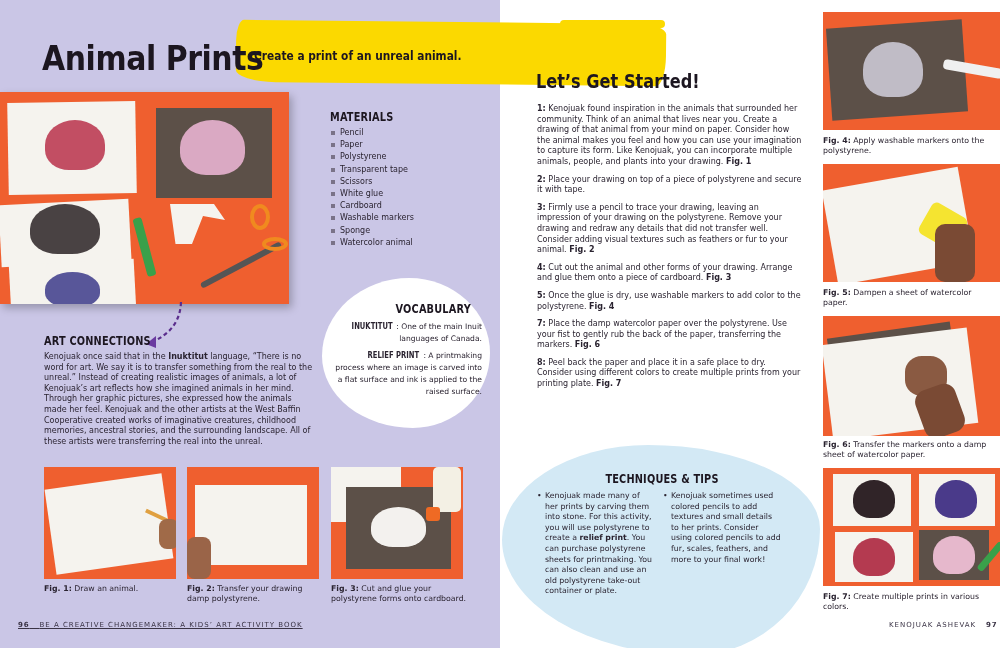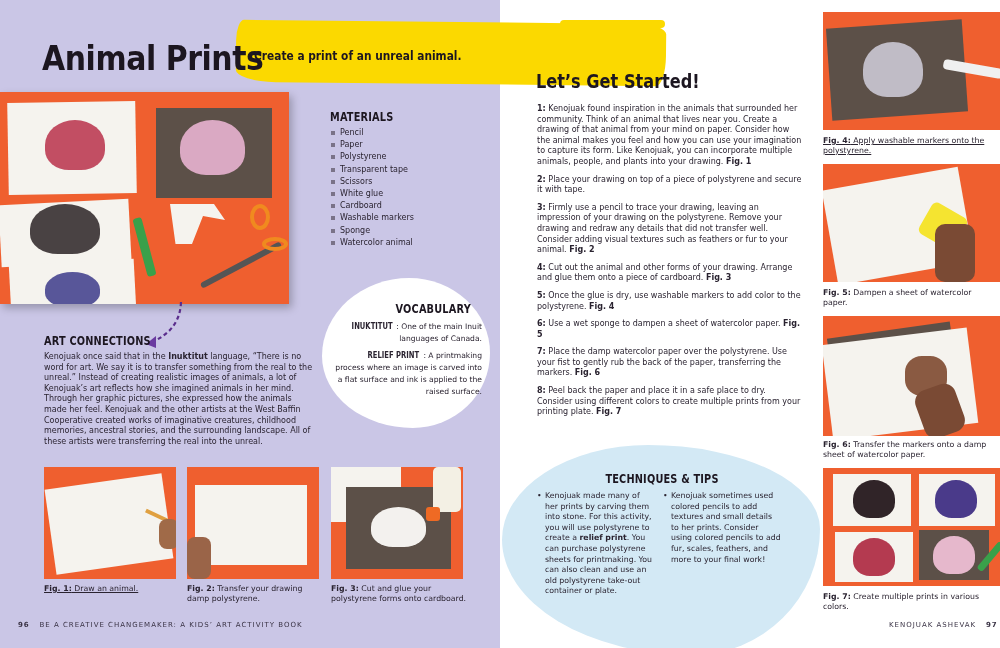--- a/index.html
+++ b/index.html
@@ -117,37 +117,36 @@
   <div class="abs" style="left:0;top:70px;width:24px;height:42px;background:#9a6448;border-radius:8px;"></div>
 </div>
 <div class="abs photo fig-photo" style="left:331px;">
   <div class="paper" style="left:0;top:0;width:70px;height:55px;"></div>
   <div class="brown" style="left:15px;top:20px;width:105px;height:82px;"></div>
   <div class="bird" style="left:40px;top:40px;width:55px;height:40px;background:#f3f1ee;"></div>
   <div class="abs" style="left:102px;top:0;width:28px;height:45px;background:#f3f0e4;border-radius:5px;"></div>
   <div class="abs" style="left:95px;top:40px;width:14px;height:14px;background:#ef6a24;border-radius:3px;"></div>
 </div>
 
-<div class="abs fig-cap" style="left:44px;top:584px;width:135px;text-decoration:underline;"><b>Fig. 1:</b><span> Draw an animal.</span></div>
+<div class="abs fig-cap" style="left:44px;top:584px;width:135px;"><b>Fig. 1:</b><span> Draw an animal.</span></div>
 <div class="abs fig-cap" style="left:187px;top:584px;width:135px;"><b>Fig. 2:</b><span> Transfer your drawing damp polystyrene.</span></div>
 <div class="abs fig-cap" style="left:331px;top:584px;width:140px;"><b>Fig. 3:</b><span> Cut and glue your polystyrene forms onto cardboard.</span></div>
 
-<div class="abs footer" style="left:18px;top:621px;">
+<div class="abs footer" style="left:18px;top:621px;text-decoration:underline;">
   <b>96</b>&nbsp;&nbsp;&nbsp;<span>BE A CREATIVE CHANGEMAKER: A KIDS’ ART ACTIVITY BOOK</span>
 </div>
 
 <div class="abs lets">Let’s Get Started!</div>
 
 <div class="abs steps">
   <p class="step"><b>1:</b><span> Kenojuak found inspiration in the animals that surrounded her community. Think of an animal that lives near you. Create a drawing of that animal from your mind on paper. Consider how the animal makes you feel and how you can use your imagination to capture its form. Like Kenojuak, you can incorporate multiple animals, people, and plants into your drawing. </span><b>Fig. 1</b></p>
   <p class="step"><b>2:</b><span> Place your drawing on top of a piece of polystyrene and secure it with tape.</span><b></b></p>
   <p class="step"><b>3:</b><span> Firmly use a pencil to trace your drawing, leaving an impression of your drawing on the polystyrene. Remove your drawing and redraw any details that did not transfer well. Consider adding visual textures such as feathers or fur to your animal. </span><b>Fig. 2</b></p>
   <p class="step"><b>4:</b><span> Cut out the animal and other forms of your drawing. Arrange and glue them onto a piece of cardboard. </span><b>Fig. 3</b></p>
   <p class="step"><b>5:</b><span> Once the glue is dry, use washable markers to add color to the polystyrene. </span><b>Fig. 4</b></p>
-  <p class="step"><b>6:</b><span> Use a wet sponge to dampen a sheet of watercolor paper. </span><b>Fig. 5</b></p>
   <p class="step"><b>7:</b><span> Place the damp watercolor paper over the polystyrene. Use your fist to gently rub the back of the paper, transferring the markers. </span><b>Fig. 6</b></p>
   <p class="step"><b>8:</b><span> Peel back the paper and place it in a safe place to dry. Consider using different colors to create multiple prints from your printing plate. </span><b>Fig. 7</b></p>
 </div>
 
 <div class="abs tips-blob"></div>
 <div class="abs tips">
   <div class="h-label">TECHNIQUES &amp; TIPS</div>
   <div class="tips-cols">
     <ul>
         <li><span>Kenojuak made many of her prints by carving them into stone. For this activity, you will use polystyrene to create a </span><b>relief print</b><span>. You can purchase polystyrene sheets for printmaking. You can also clean and use an old polystyrene take-out container or plate.</span></li>
@@ -156,21 +155,21 @@
         <li>Kenojuak sometimes used colored pencils to add textures and small details to her prints. Consider using colored pencils to add fur, scales, feathers, and more to your final work!</li>
       </ul>
   </div>
 </div>
 
 <div class="abs photo side-photo" style="top:12px;height:118px;">
   <div class="brown" style="left:6px;top:12px;width:136px;height:92px;transform:rotate(-4deg);"></div>
   <div class="bird" style="left:40px;top:30px;width:60px;height:55px;background:#c0bcc6;"></div>
   <div class="abs" style="left:120px;top:52px;width:60px;height:10px;background:#f0f0f0;border-radius:4px;transform:rotate(10deg);"></div>
 </div>
-<div class="abs fig-cap" style="left:823px;top:136px;width:170px;text-decoration:underline;"><b>Fig. 4:</b><span> Apply washable markers onto the polystyrene.</span></div>
+<div class="abs fig-cap" style="left:823px;top:136px;width:170px;"><b>Fig. 4:</b><span> Apply washable markers onto the polystyrene.</span></div>
 
 <div class="abs photo side-photo" style="top:164px;height:118px;">
   <div class="paper" style="left:6px;top:14px;width:138px;height:96px;transform:rotate(-10deg);"></div>
   <div class="abs" style="left:100px;top:44px;width:40px;height:36px;background:#f5e430;border-radius:6px;transform:rotate(30deg);"></div>
   <div class="abs" style="left:112px;top:60px;width:40px;height:58px;background:#7a4a34;border-radius:10px;"></div>
 </div>
 <div class="abs fig-cap" style="left:823px;top:288px;width:170px;"><b>Fig. 5:</b><span> Dampen a sheet of watercolor paper.</span></div>
 
 <div class="abs photo side-photo" style="top:316px;height:120px;">
   <div class="brown" style="left:4px;top:14px;width:124px;height:10px;transform:rotate(-8deg);"></div>

